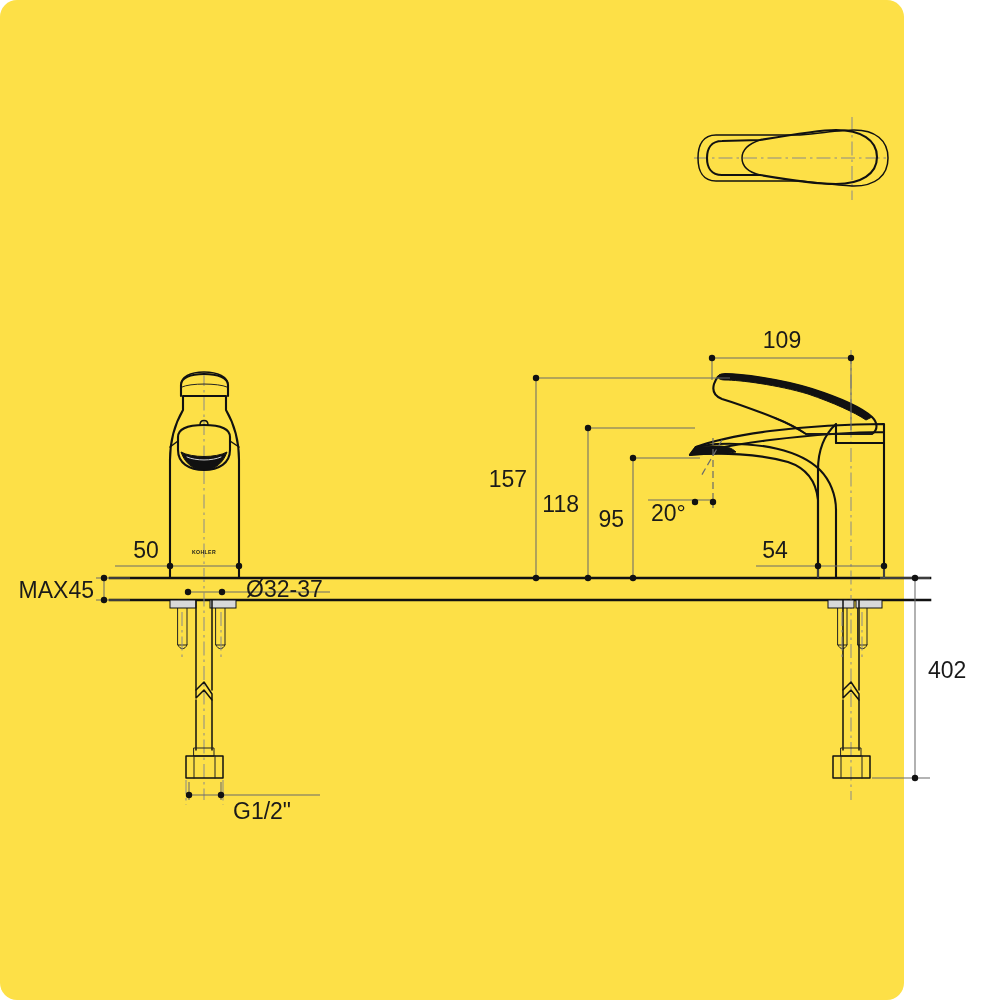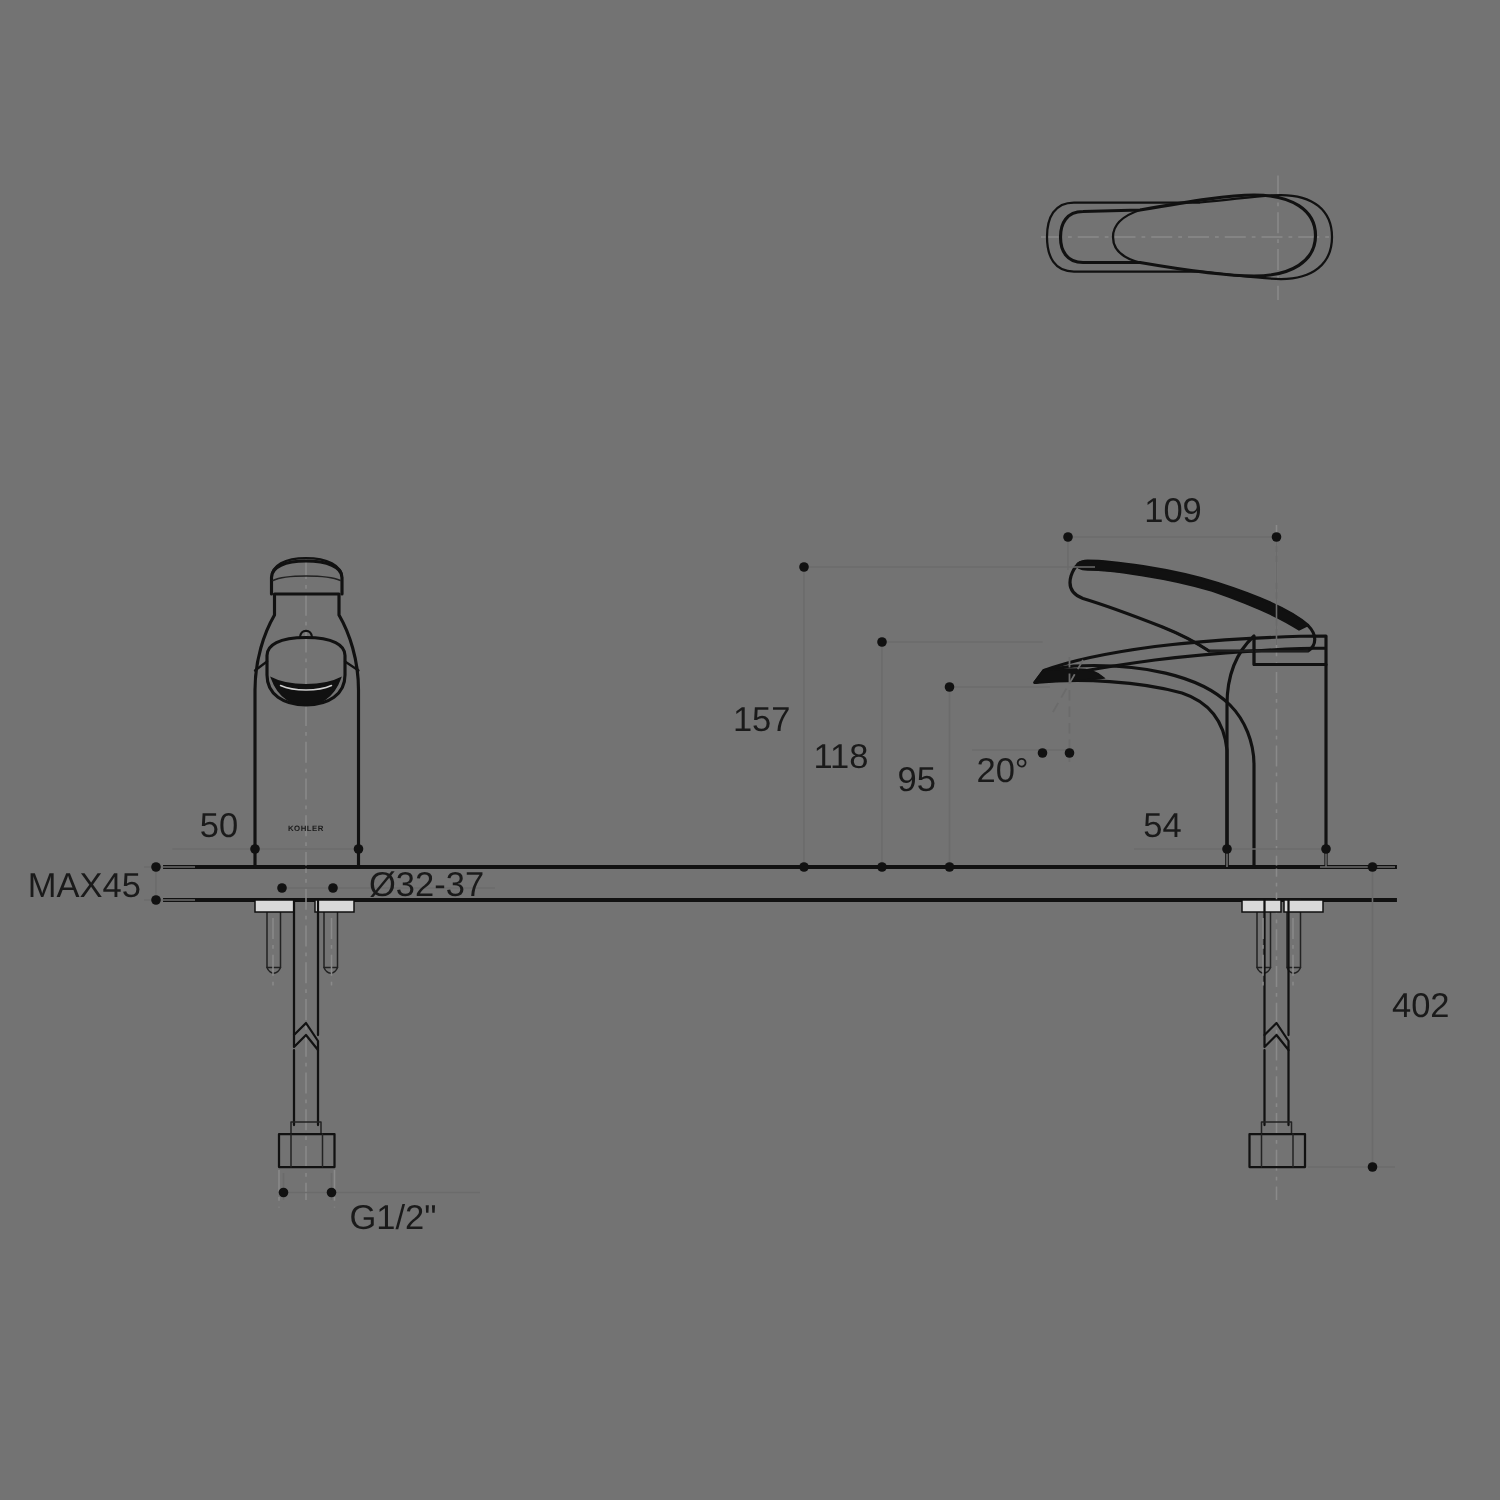--- a/index.html
+++ b/index.html
@@ -9,23 +9,24 @@
     background: #ffffff;
   }
   body {
     width: 1000px;
     height: 1000px;
     font-family: "Liberation Sans", sans-serif;
     overflow: hidden;
   }
   #drawing-root {
     position: relative;
-    width: 1000px;
+    width: 904px;
     height: 1000px;
-    background: #737373;
+    background: #fde047;
+    border-radius: 17px;
   }
   svg.sheet {
     position: absolute;
     top: 0;
     left: 0;
     width: 1000px;
     height: 1000px;
     display: block;
   }
   .dim-text {

